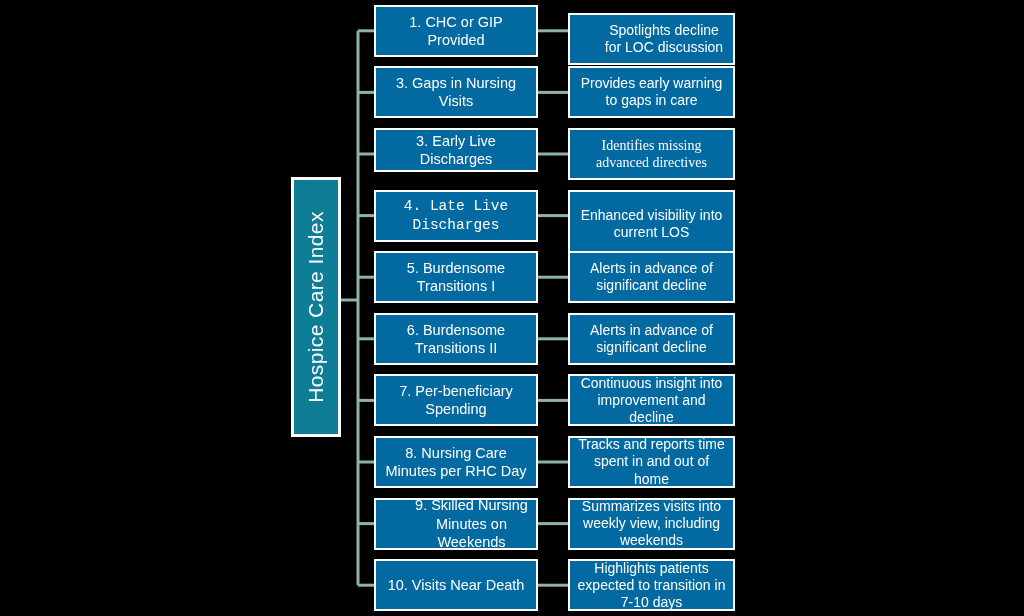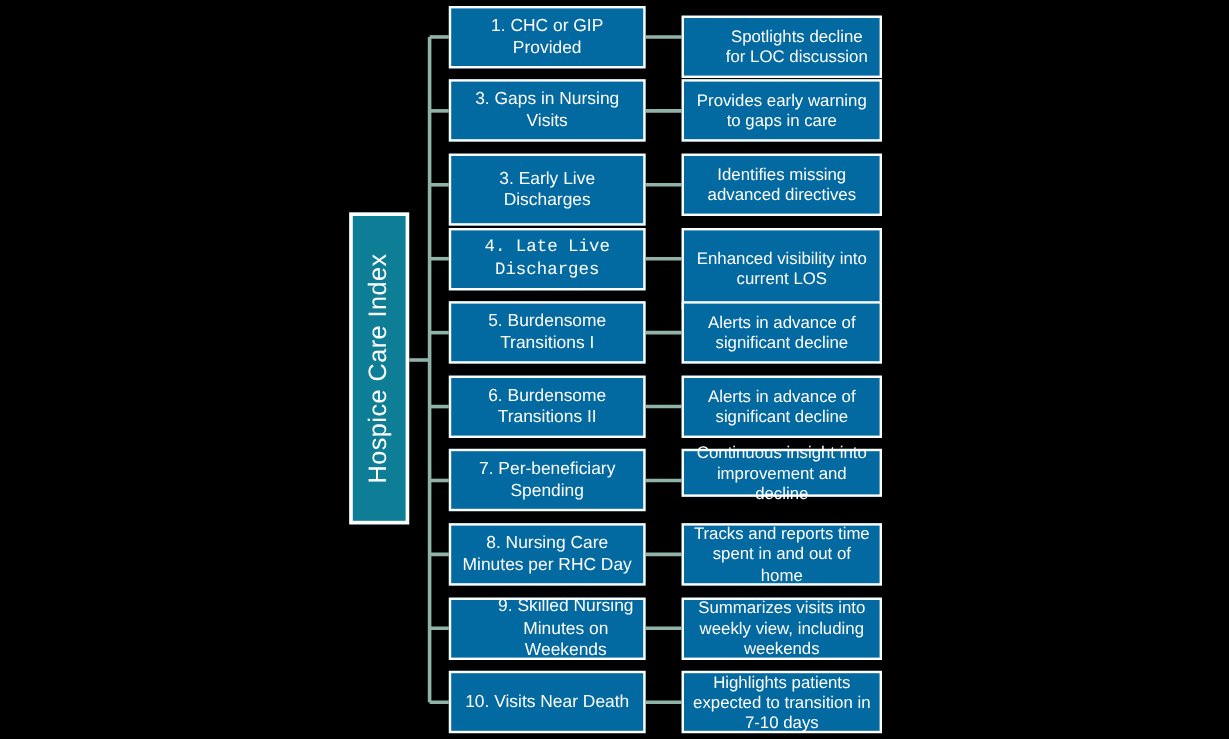--- a/index.html
+++ b/index.html
@@ -110,29 +110,29 @@
     </svg>
 
   <div class="index-box">
     <span class="index-label">Hospice Care Index</span>
   </div>
 
 <div class="node node-measure" style="top: 4.8px; height: 52px;">1. CHC or GIP Provided</div>
     <div class="node node-benefit" style="top: 13px; height: 52px; padding-left: 30px;">Spotlights decline for LOC discussion</div>
     <div class="node node-measure" style="top: 66.4px; height: 52px;">3. Gaps in Nursing Visits</div>
     <div class="node node-benefit" style="top: 66.4px; height: 52px;">Provides early warning to gaps in care</div>
-    <div class="node node-measure" style="top: 128px; height: 60px;">3. Early Live Discharges</div>
-    <div class="node node-benefit" style="top: 128px; height: 52px;">Identifies missing advanced directives</div>
+    <div class="node node-measure" style="top: 128px; height: 44px;">3. Early Live Discharges</div>
+    <div class="node node-benefit" style="top: 128px; height: 52px; font-family: Liberation Serif, serif;">Identifies missing advanced directives</div>
     <div class="node node-measure" style="top: 189.6px; height: 52px; font-family: Liberation Mono, monospace;">4. Late Live Discharges</div>
     <div class="node node-benefit" style="top: 189.6px; height: 68px;">Enhanced visibility into current LOS</div>
     <div class="node node-measure" style="top: 251.2px; height: 52px;">5. Burdensome Transitions I</div>
     <div class="node node-benefit" style="top: 251.2px; height: 52px;">Alerts in advance of significant decline</div>
     <div class="node node-measure" style="top: 312.8px; height: 52px;">6. Burdensome Transitions II</div>
     <div class="node node-benefit" style="top: 312.8px; height: 52px;">Alerts in advance of significant decline</div>
     <div class="node node-measure" style="top: 374.4px; height: 52px;">7. Per-beneficiary Spending</div>
-    <div class="node node-benefit" style="top: 374.4px; height: 40px;">Continuous insight into improvement and decline</div>
+    <div class="node node-benefit" style="top: 374.4px; height: 52px;">Continuous insight into improvement and decline</div>
     <div class="node node-measure" style="top: 436px; height: 52px;">8. Nursing Care Minutes per RHC Day</div>
     <div class="node node-benefit" style="top: 436px; height: 52px;">Tracks and reports time spent in and out of home</div>
     <div class="node node-measure" style="top: 497.6px; height: 52px; padding-left: 36px;">9. Skilled Nursing Minutes on Weekends</div>
     <div class="node node-benefit" style="top: 497.6px; height: 52px;">Summarizes visits into weekly view, including weekends</div>
     <div class="node node-measure" style="top: 559.2px; height: 52px;">10. Visits Near Death</div>
     <div class="node node-benefit" style="top: 559.2px; height: 52px;">Highlights patients expected to transition in 7-10 days</div>
   </div>
 
 </body></html>

